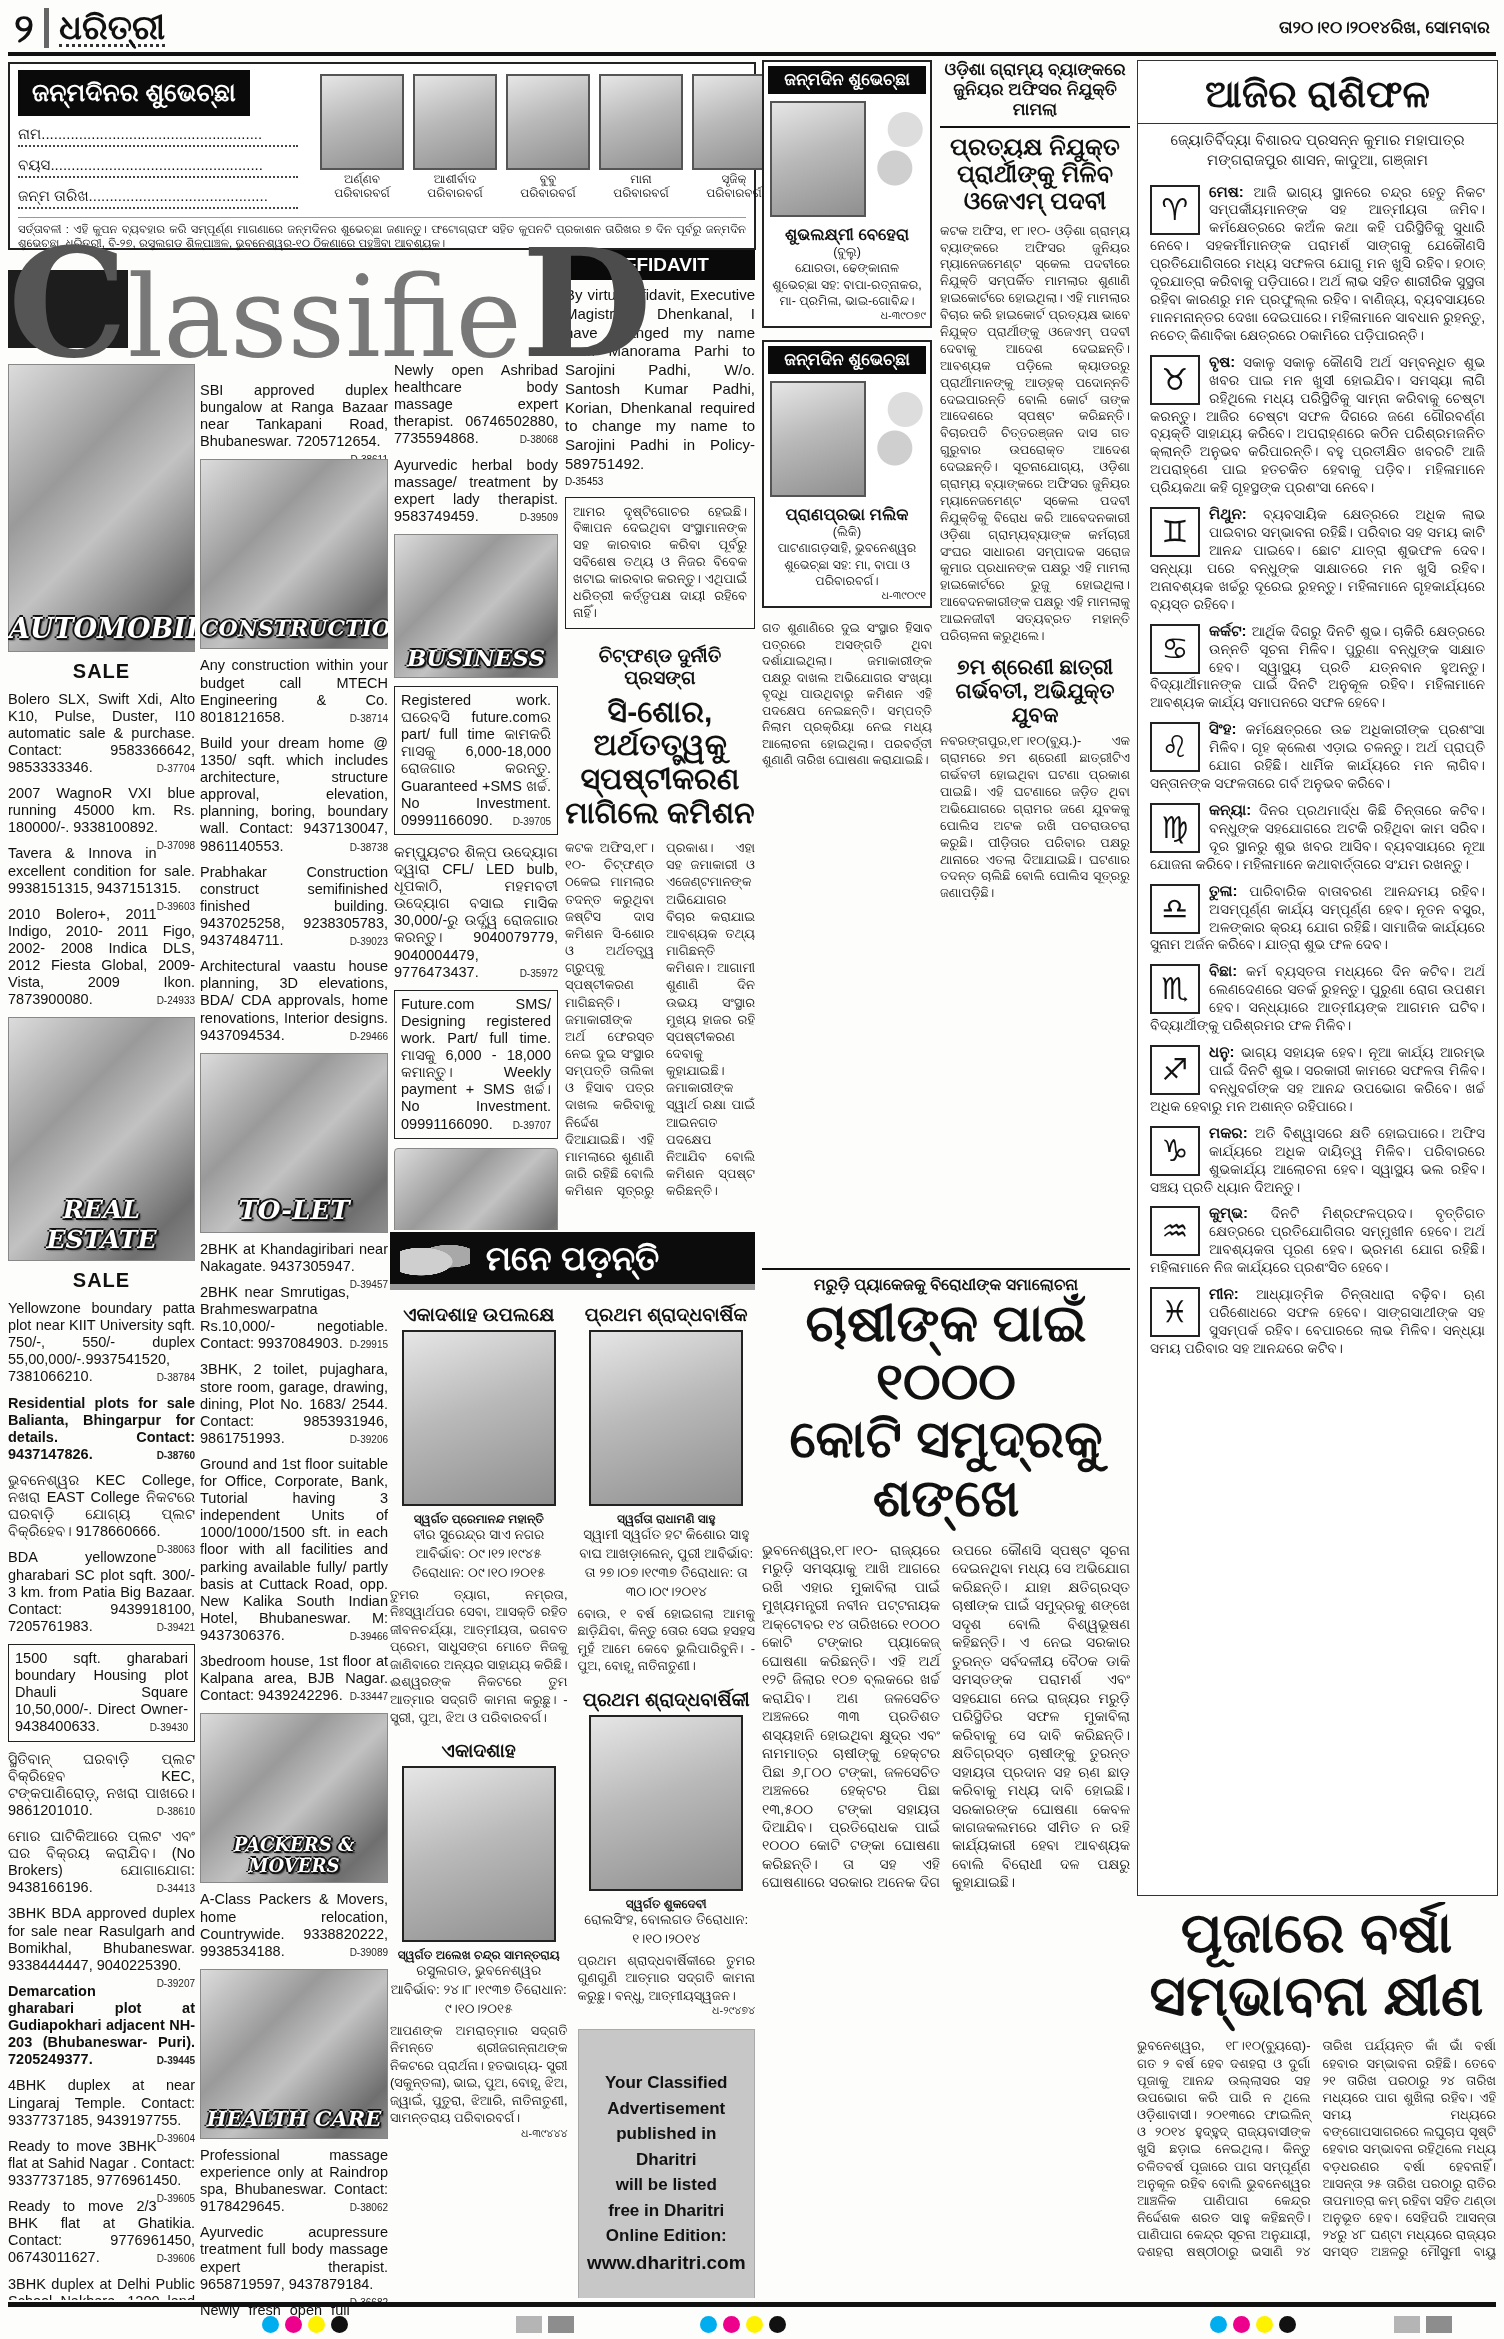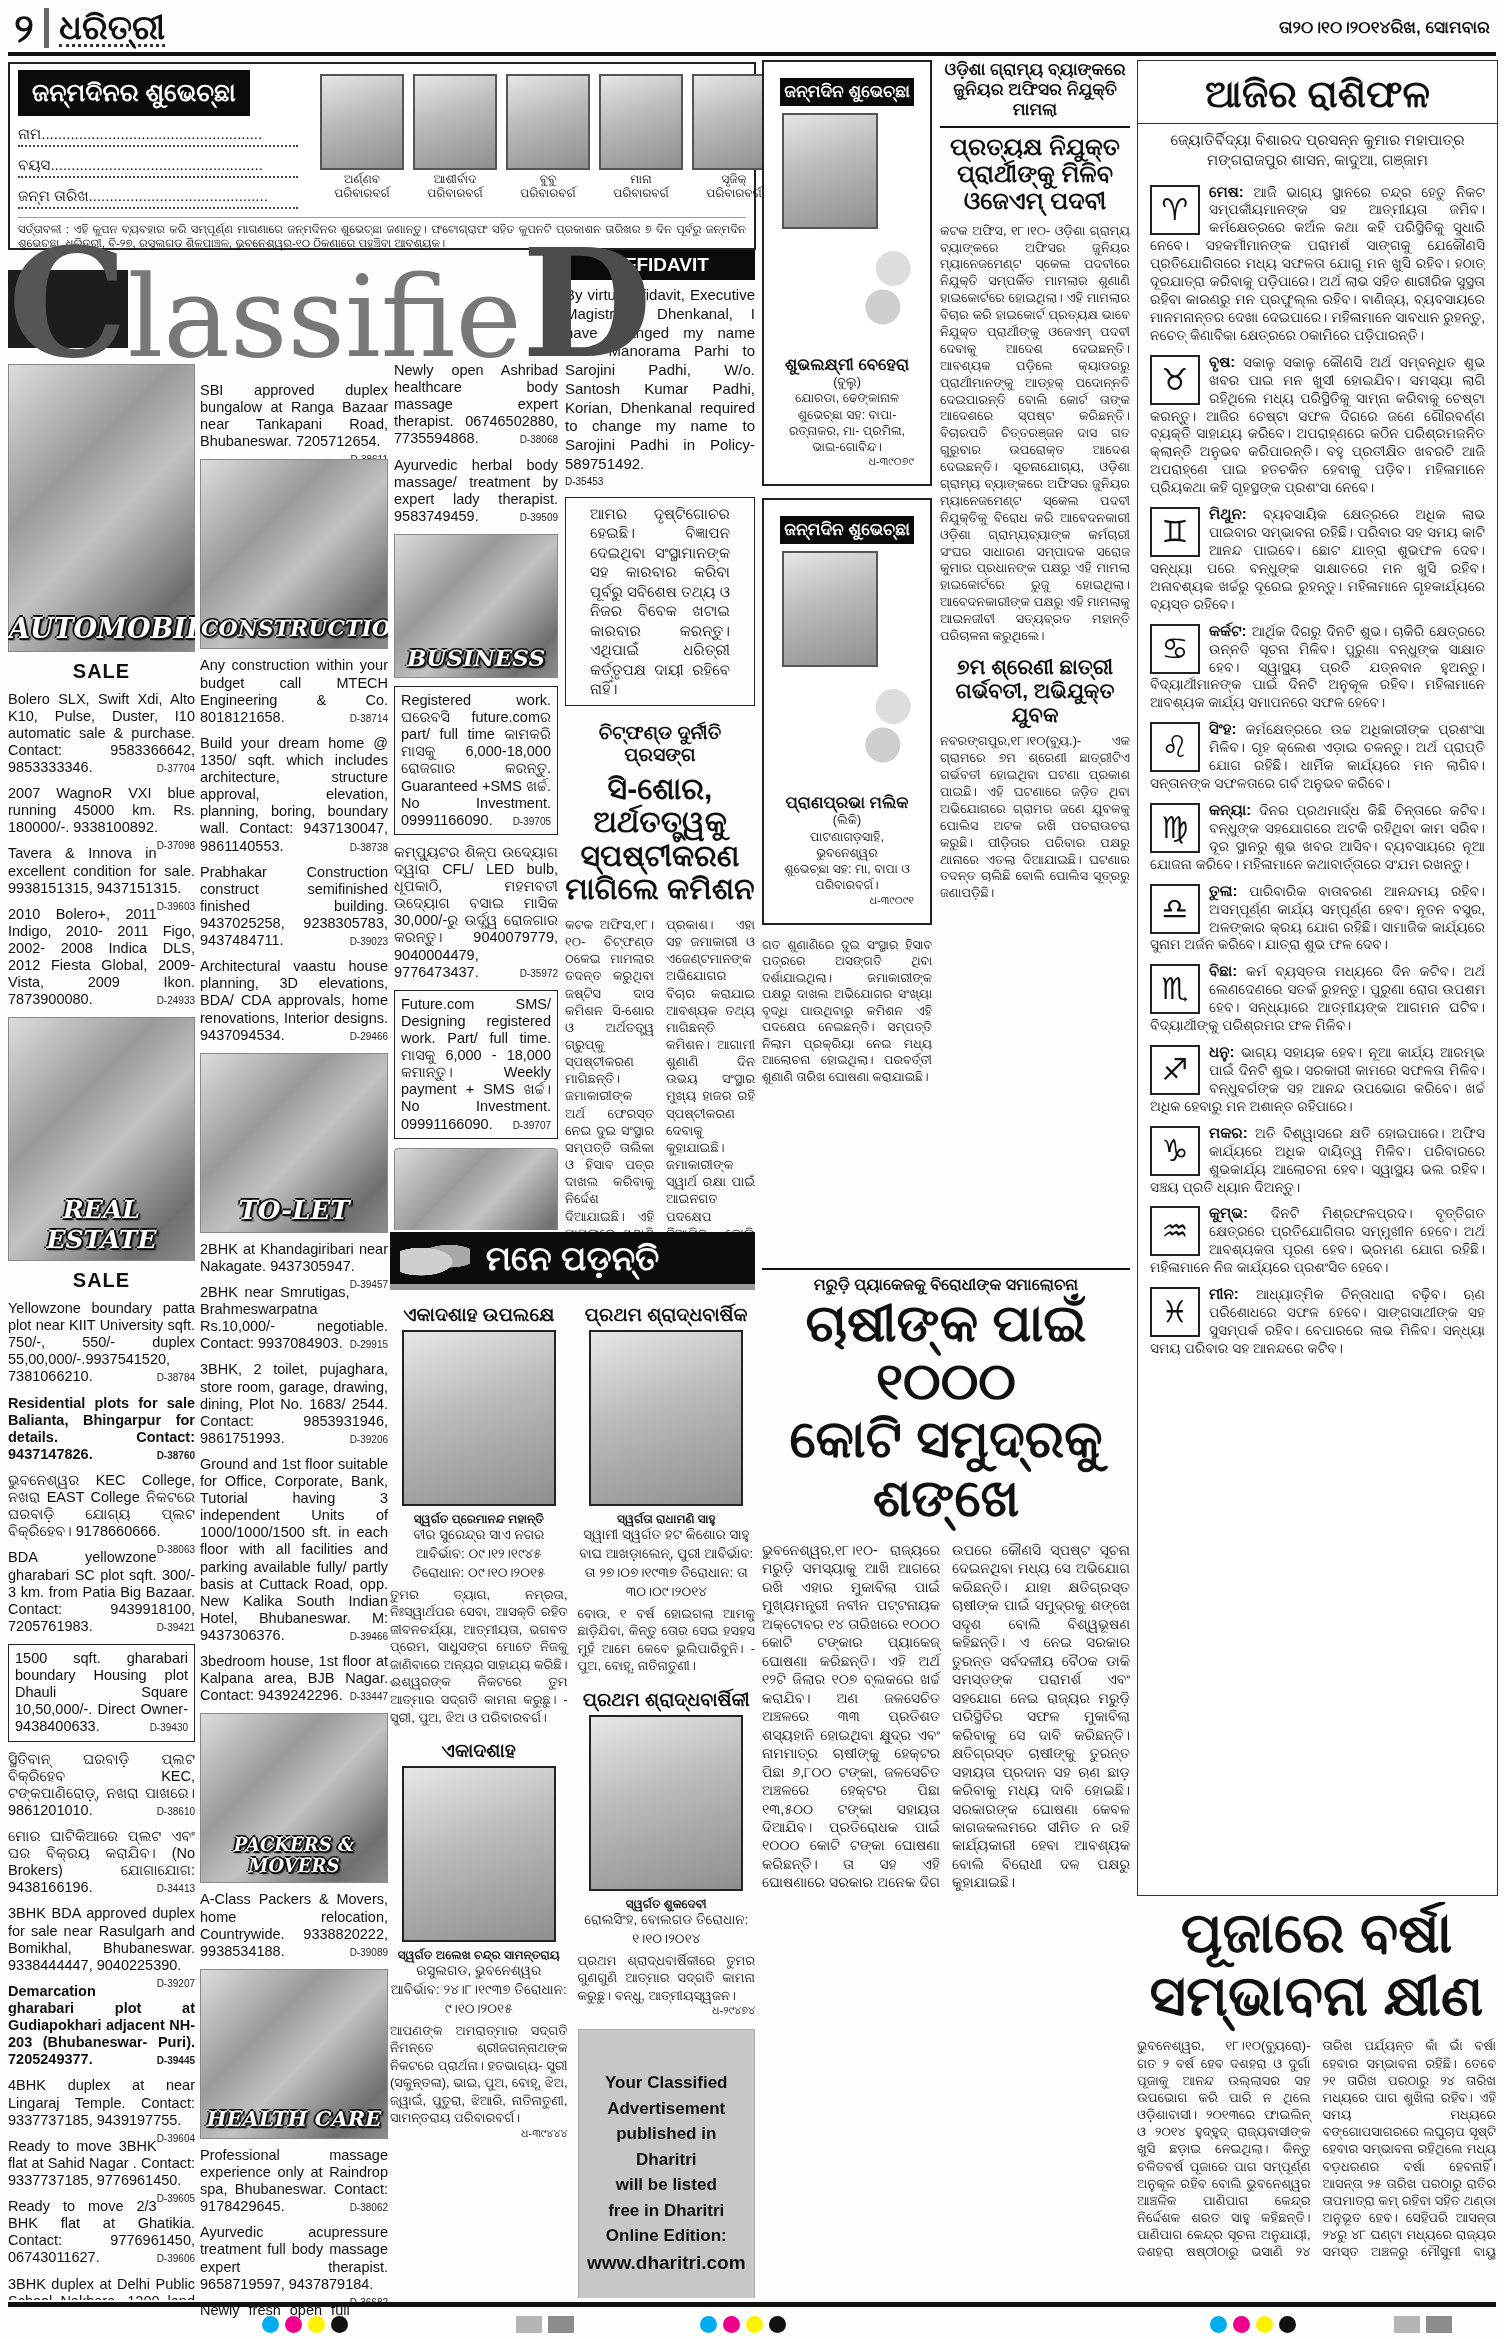--- a/index.html
+++ b/index.html
@@ -36,30 +36,30 @@
   .ad.boxed{border:1.5px solid #222;padding:5px 6px;}
   .sale{font-size:20px;font-weight:bold;text-align:center;letter-spacing:1px;margin:4px 0 7px;}
   .cat{position:relative;border:1px solid #888;margin:2px 0 8px;
        background:linear-gradient(135deg,#dcdcdc 0%,#9a9a9a 35%,#c2c2c2 55%,#6f6f6f 85%,#8d8d8d 100%);}
   .cat .lbl{position:absolute;left:0;right:0;bottom:6px;text-align:center;
        font-family:"DejaVu Serif",serif;font-style:italic;font-weight:bold;color:#fff;
        text-shadow:-2px 0 #111,2px 0 #111,0 -2px #111,0 2px #111,2px 2px 2px #000;}
   
   .affbar{background:#0a0a0a;color:#fff;text-align:center;font-weight:bold;font-size:19px;padding:4px 0;}
   .afftext{font-size:15px;line-height:1.25;text-align:justify;margin-top:6px;}
-  .notice{border:1.5px solid #222;padding:6px 24px;font-size:15px;line-height:1.3;text-align:justify;}
+  .notice{border:1.5px solid #222;padding:6px 7px;font-size:13px;line-height:1.3;text-align:justify;}
   
   .kicker{font-size:19px;font-weight:bold;text-align:center;}
   .bigline{font-weight:bold;text-align:center;line-height:1.12;}
   .story{font-size:13.5px;line-height:1.32;text-align:justify;}
   .cols2{column-count:2;column-gap:12px;}
   .subhead{font-size:21px;font-weight:bold;text-align:center;line-height:1.15;margin:10px 0 6px;}
   .thinrule{border-top:2px solid #111;margin:6px 0;}
   
-  .bday{border:2px solid #222;background:#fff;margin-bottom:12px;padding:16px;}
+  .bday{border:2px solid #222;background:#fff;margin-bottom:12px;padding:4px;}
   .bday .bar{background:#0a0a0a;color:#fff;text-align:center;font-weight:bold;font-size:17px;padding:4px 0;}
   .bday .bphoto{width:92px;height:112px;float:left;margin:7px 4px 4px 2px;}
   .balloons{float:right;width:52px;height:110px;margin-top:8px;
      background:radial-gradient(circle at 60% 25%,#ddd 0 17px,transparent 18px),
                 radial-gradient(circle at 40% 60%,#cfcfcf 0 17px,transparent 18px);}
   .bname{clear:both;text-align:center;font-size:16.5px;font-weight:bold;padding-top:4px;}
   .bsub{text-align:center;font-size:12.5px;line-height:1.3;}
   
   .horo{border:1.5px solid #333;background:#fff;}
   .horo-title{font-size:38px;font-weight:bold;text-align:center;padding:12px 0 6px;border-bottom:1.5px solid #333;}

